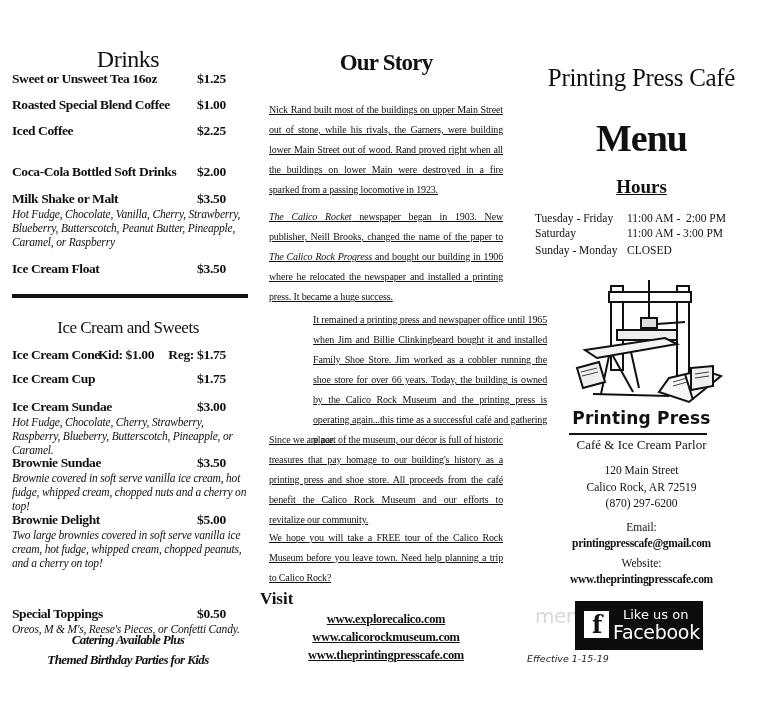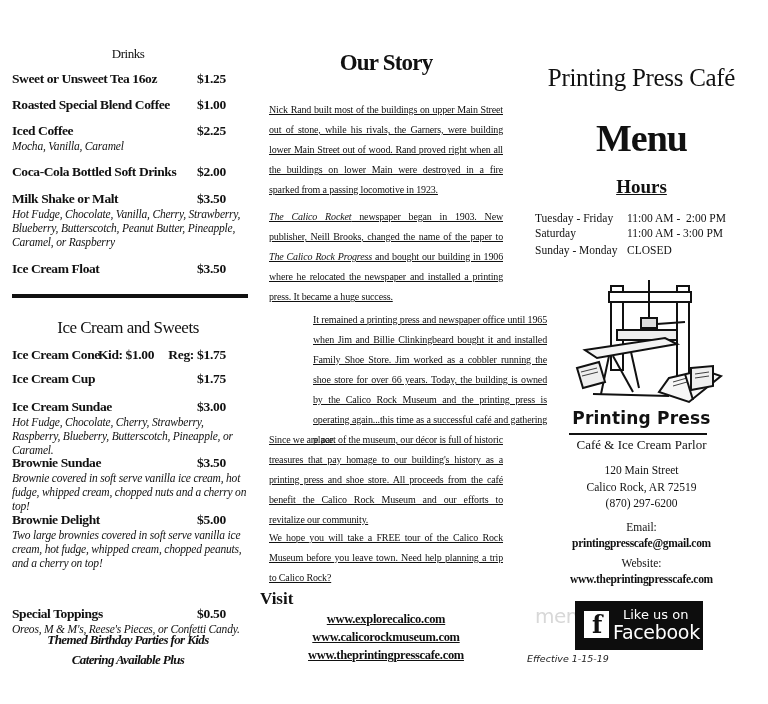--- a/index.html
+++ b/index.html
@@ -3,21 +3,21 @@
 <meta charset="utf-8">
 <style>
   html, body { margin:0; padding:0; background:#ffffff; }
   body { width:768px; height:704px; position:relative; overflow:hidden; color:#111; font-family:"Liberation Serif","DejaVu Serif",serif; }
   .col { position:absolute; top:0; }
   #col-left { left:0; width:256px; }
   #col-mid { left:260px; width:252px; }
   #col-right { left:515px; width:253px; }
 
   
-  .sec-title { position:absolute; left:0; width:256px; text-align:center; font-size:13px; letter-spacing:-0.5px; }
+  .sec-title { position:absolute; left:0; width:256px; text-align:center; font-size:24px; letter-spacing:-0.5px; }
   .item { position:absolute; left:12px; width:224px; }
   .item .name { font-size:13.5px; font-weight:bold; letter-spacing:-0.4px; }
   .item .price { position:absolute; right:10px; top:0; font-size:13.5px; font-weight:bold; letter-spacing:-0.3px; }
   .item .desc { font-size:11.5px; font-style:italic; line-height:14px; letter-spacing:-0.2px; width:238px; }
   .item .kid { position:absolute; right:82px; top:0; font-size:13.5px; font-weight:bold; letter-spacing:-0.4px; }
   .divider { position:absolute; left:12px; top:294px; width:236px; height:4px; background:#111; }
   .catering { position:absolute; left:0; width:256px; top:630px; text-align:center; font-size:13px; font-style:italic; font-weight:bold; line-height:20px; letter-spacing:-0.6px; }
 
   
   .story-title { position:absolute; left:0; top:50px; width:252px; text-align:center; font-size:23px; font-weight:bold; letter-spacing:-0.8px; }
@@ -57,21 +57,20 @@
     <div class="name">Sweet or Unsweet Tea 16oz</div>
     <div class="price">$1.25</div>
   </div>
   <div class="item" style="top:97px;">
     <div class="name">Roasted Special Blend Coffee</div>
     <div class="price">$1.00</div>
   </div>
   <div class="item" style="top:123px;">
     <div class="name">Iced Coffee</div>
     <div class="price">$2.25</div>
-    <div class="desc">Mocha, Vanilla, Caramel</div>
   </div>
   <div class="item" style="top:164px;">
     <div class="name">Coca-Cola Bottled Soft Drinks</div>
     <div class="price">$2.00</div>
   </div>
   <div class="item" style="top:191px;">
     <div class="name">Milk Shake or Malt</div>
     <div class="price">$3.50</div>
     <div class="desc">Hot Fudge, Chocolate, Vanilla, Cherry, Strawberry, Blueberry, Butterscotch, Peanut Butter, Pineapple, Caramel, or Raspberry</div>
   </div>
@@ -108,22 +107,22 @@
     <div class="price">$5.00</div>
     <div class="desc">Two large brownies covered in soft serve vanilla ice cream, hot fudge, whipped cream, chopped peanuts, and a cherry on top!</div>
   </div>
   <div class="item" style="top:606px;">
     <div class="name">Special Toppings</div>
     <div class="price">$0.50</div>
     <div class="desc">Oreos, M &amp; M's, Reese's Pieces, or Confetti Candy.</div>
   </div>
 
   <div class="catering">
+    <div>Catering Available Plus</div>
     <div>Themed Birthday Parties for Kids</div>
-    <div>Catering Available Plus</div>
   </div>
 </div>
 
 <div id="col-mid" class="col">
   <div class="story-title">Our Story</div>
   <div class="para" style="top:100px;">Nick Rand built most of the buildings on upper Main Street out of stone, while his rivals, the Garners, were building lower Main Street out of wood. Rand proved right when all the buildings on lower Main were destroyed in a fire sparked from a passing locomotive in 1923.</div>
   <div class="para" style="top:207px;"><i>The Calico Rocket</i><span> newspaper began in 1903. New publisher, Neill Brooks, changed the name of the paper to </span><i>The Calico Rock Progress</i><span> and bought our building in 1906 where he relocated the newspaper and installed a printing press. It became a huge success.</span></div>
   <div class="para" style="top:310px;margin-left:44px;">It remained a printing press and newspaper office until 1965 when Jim and Billie Clinkingbeard bought it and installed Family Shoe Store. Jim worked as a cobbler running the shoe store for over 66 years. Today, the building is owned by the Calico Rock Museum and the printing press is operating again...this time as a successful café and gathering place.</div>
   <div class="para" style="top:430px;">Since we are part of the museum, our décor is full of historic treasures that pay homage to our building's history as a printing press and shoe store. All proceeds from the café benefit the Calico Rock Museum and our efforts to revitalize our community.</div>
   <div class="para" style="top:528px;">We hope you will take a FREE tour of the Calico Rock Museum before you leave town. Need help planning a trip to Calico Rock?</div>

